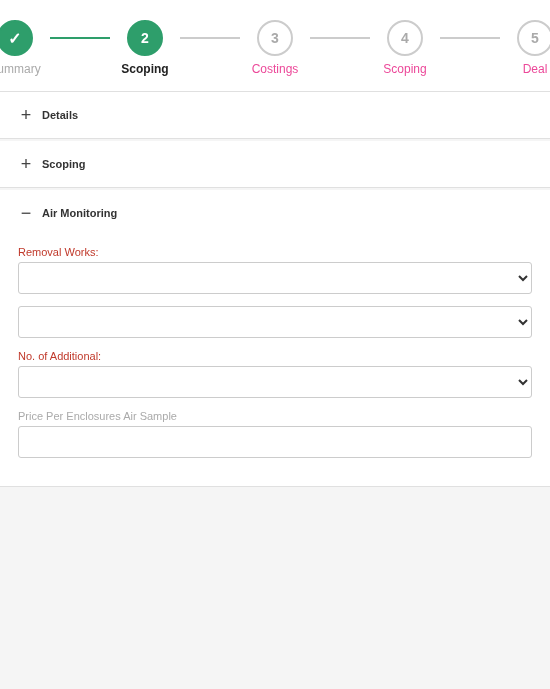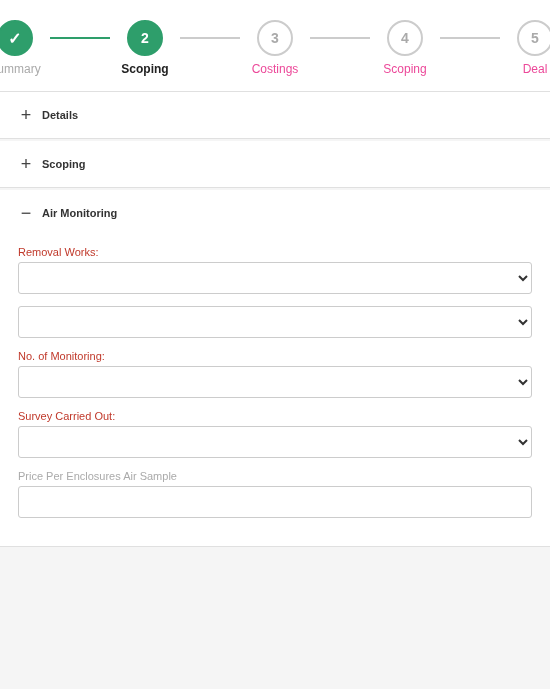--- a/index.html
+++ b/index.html
@@ -239,32 +239,26 @@
       </div>
 
 
       <div class="field-group">
         <select class="field-select">
           <option value=""></option>
         </select>
       </div>
 
       <div class="field-group">
-        <label class="field-label">No. of Monitoring:</label>
+        <label class="field-label">No. of Additional:</label>
         <select class="field-select">
           <option value=""></option>
         </select>
       </div>
 
-      <div class="field-group">
-        <label class="field-label">Survey Carried Out:</label>
-        <select class="field-select">
-          <option value=""></option>
-        </select>
-      </div>
 
       <div class="field-group">
         <label class="field-label gray">Price Per Enclosures Air Sample</label>
         <input type="text" class="field-input" value="" style="">
       </div>
 
     </div>
   </div>
 
 </div>

